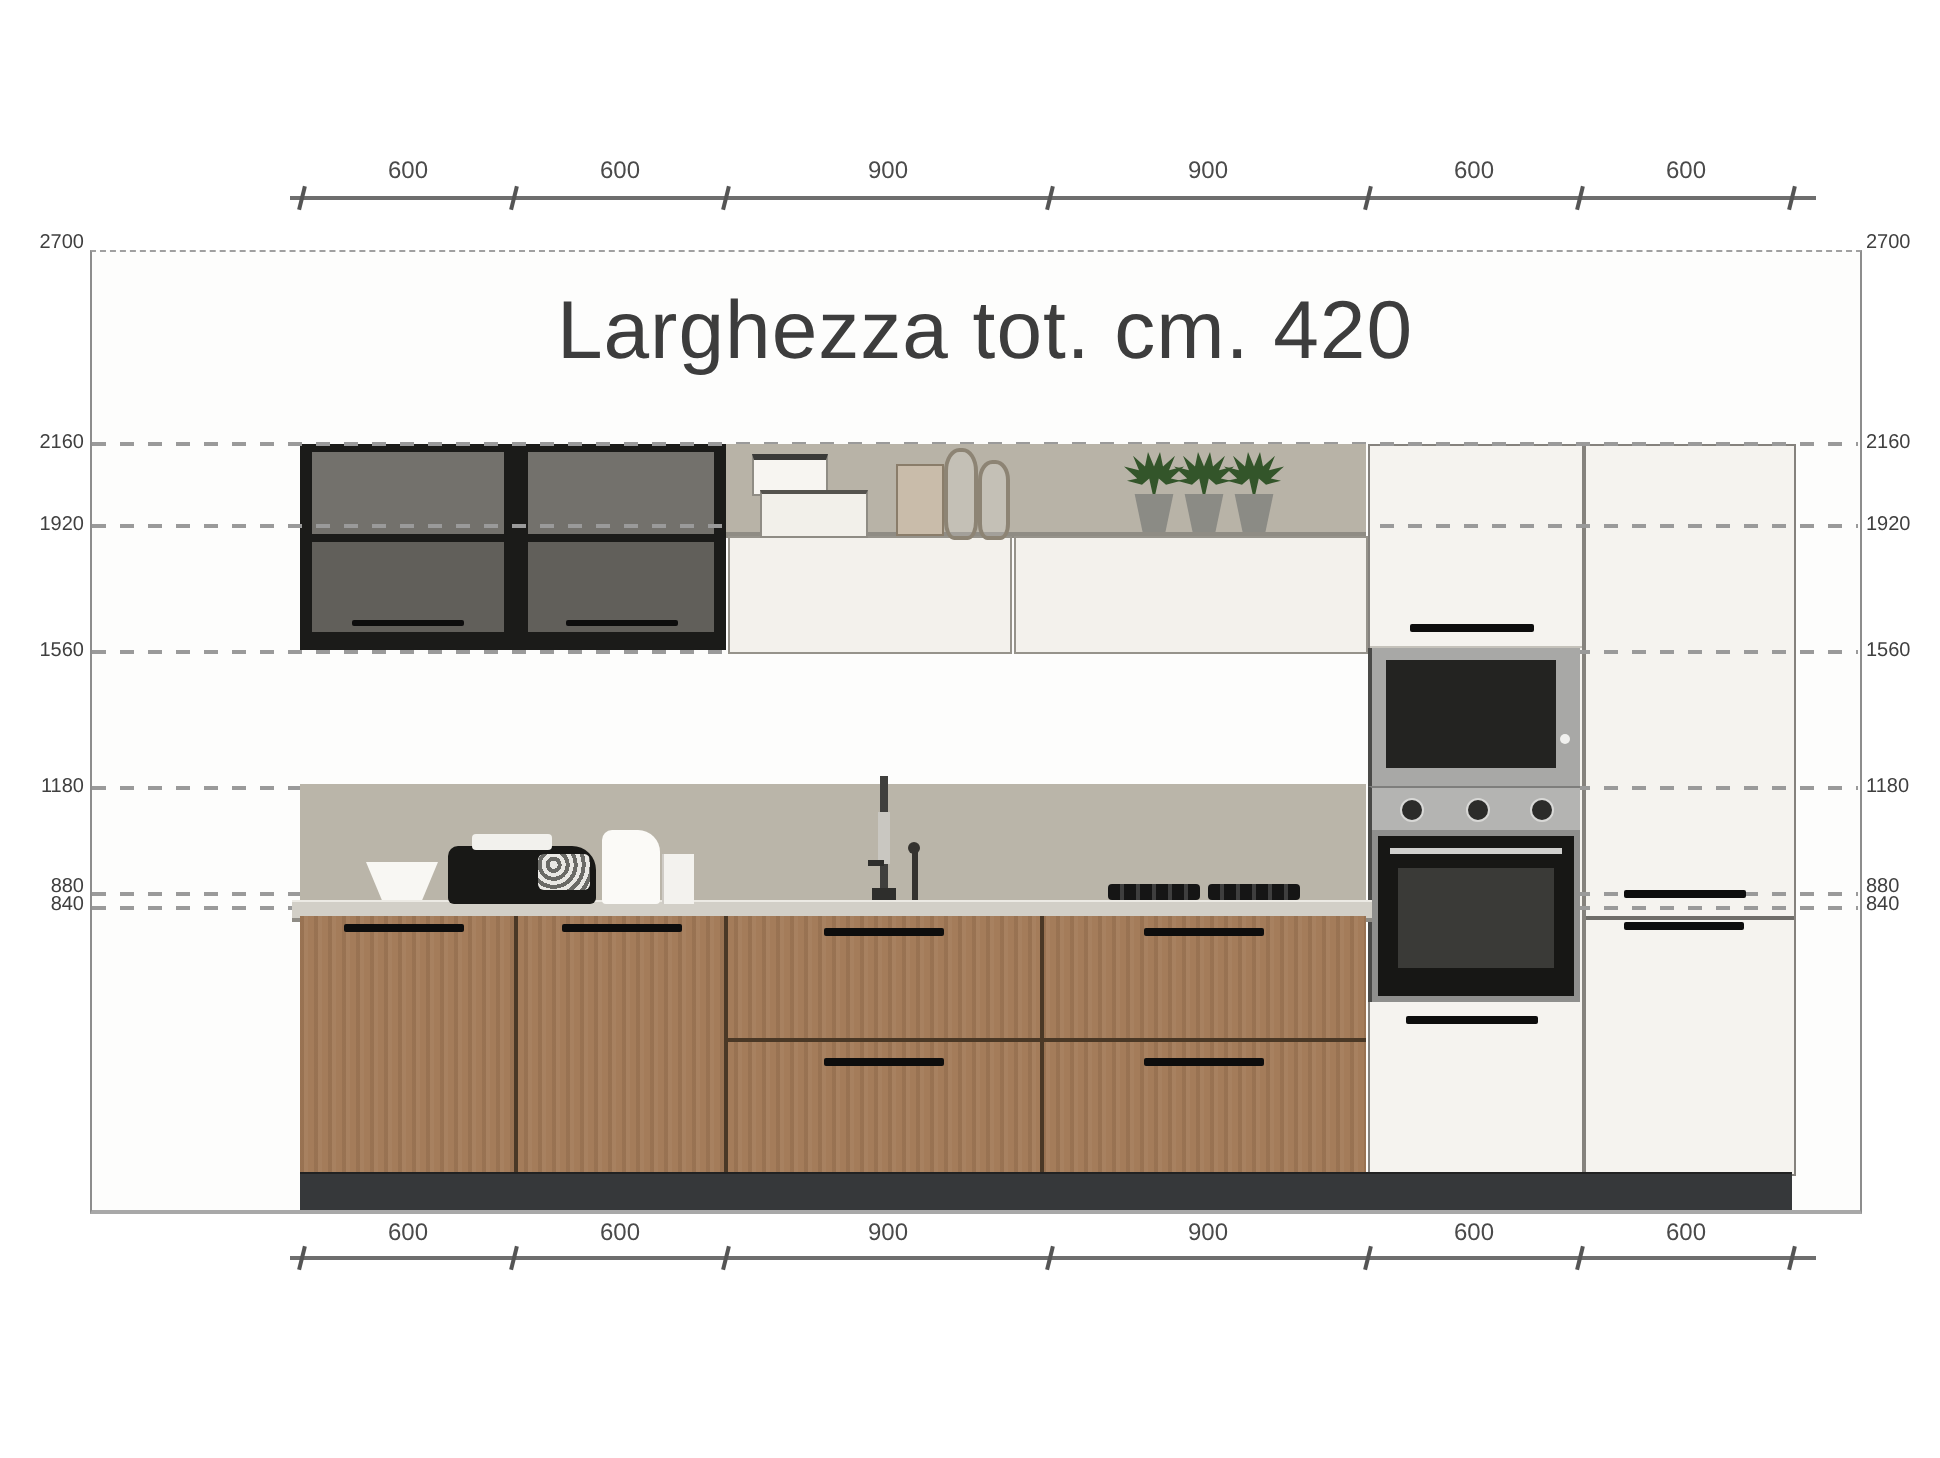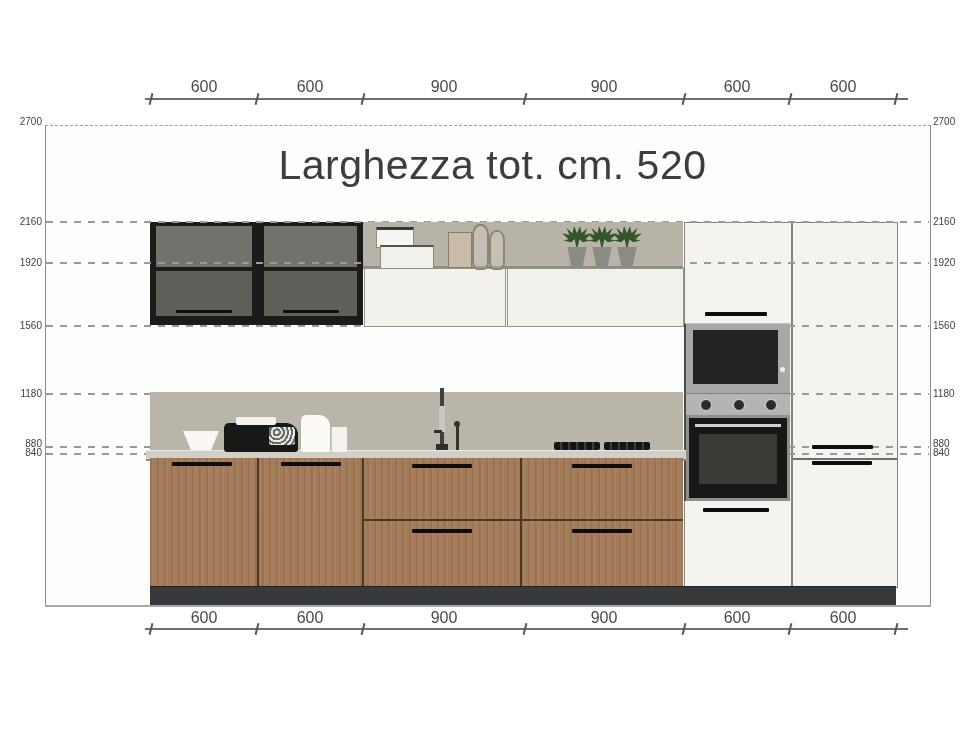--- a/index.html
+++ b/index.html
@@ -3,21 +3,21 @@
 <meta charset="utf-8">
 <style>
   html,body{margin:0;padding:0;background:#ffffff;}
   .canvas{position:relative;width:970px;height:729px;background:#ffffff;overflow:hidden;
           font-family:"Liberation Sans", sans-serif;color:#444;}
   .abs{position:absolute;}
 
   
   .dim-line{height:2px;background:#6e6e6e;z-index:20;}
   .tick{width:2px;height:12px;background:#555;transform:rotate(14deg);z-index:21;}
-  .dim-label{font-size:16px;color:#4a4a4a;transform:translateX(-50%);z-index:21;white-space:nowrap;}
+  .dim-label{font-size:12px;color:#4a4a4a;transform:translateX(-50%);z-index:21;white-space:nowrap;}
   .side-label{font-size:10px;color:#3f3f3f;z-index:21;white-space:nowrap;line-height:10px;}
   .side-left{width:36px;text-align:right;}
   .side-right{width:40px;text-align:left;}
 
   
   .room{left:45px;top:125px;width:884px;height:479px;background:#fdfdfc;
         border-top:1px dashed #a0a0a0;border-left:1px solid #8d8d8d;border-right:1px solid #8d8d8d;
         border-bottom:2px solid #a8a8a8;z-index:0;}
   .dash-row{left:46px;width:883px;height:2px;z-index:5;
         background:repeating-linear-gradient(90deg,#9a9a9a 0 7px,transparent 7px 14px);}
@@ -75,21 +75,21 @@
   <div class="abs tick" style="left:895px;top:93px;"></div>
   <span class="abs dim-label" style="left:204px;top:78px;">600</span>
   <span class="abs dim-label" style="left:310px;top:78px;">600</span>
   <span class="abs dim-label" style="left:444px;top:78px;">900</span>
   <span class="abs dim-label" style="left:604px;top:78px;">900</span>
   <span class="abs dim-label" style="left:737px;top:78px;">600</span>
   <span class="abs dim-label" style="left:843px;top:78px;">600</span>
 
   <div class="abs room"></div>
 
-  <div class="abs title">Larghezza tot. cm. 520</div>
+  <div class="abs title">Larghezza tot. cm. 420</div>
 
   <div class="abs dash-row" style="top:221px;"></div>
   <div class="abs dash-row" style="top:262px;"></div>
   <div class="abs dash-row" style="top:325px;"></div>
   <div class="abs dash-row" style="top:393px;"></div>
   <div class="abs dash-row" style="top:446px;"></div>
   <div class="abs dash-row" style="top:453px;"></div>
 
   <span class="abs side-label side-left" style="left:6px;top:117px;">2700</span>
   <span class="abs side-label side-left" style="left:6px;top:217px;">2160</span>

